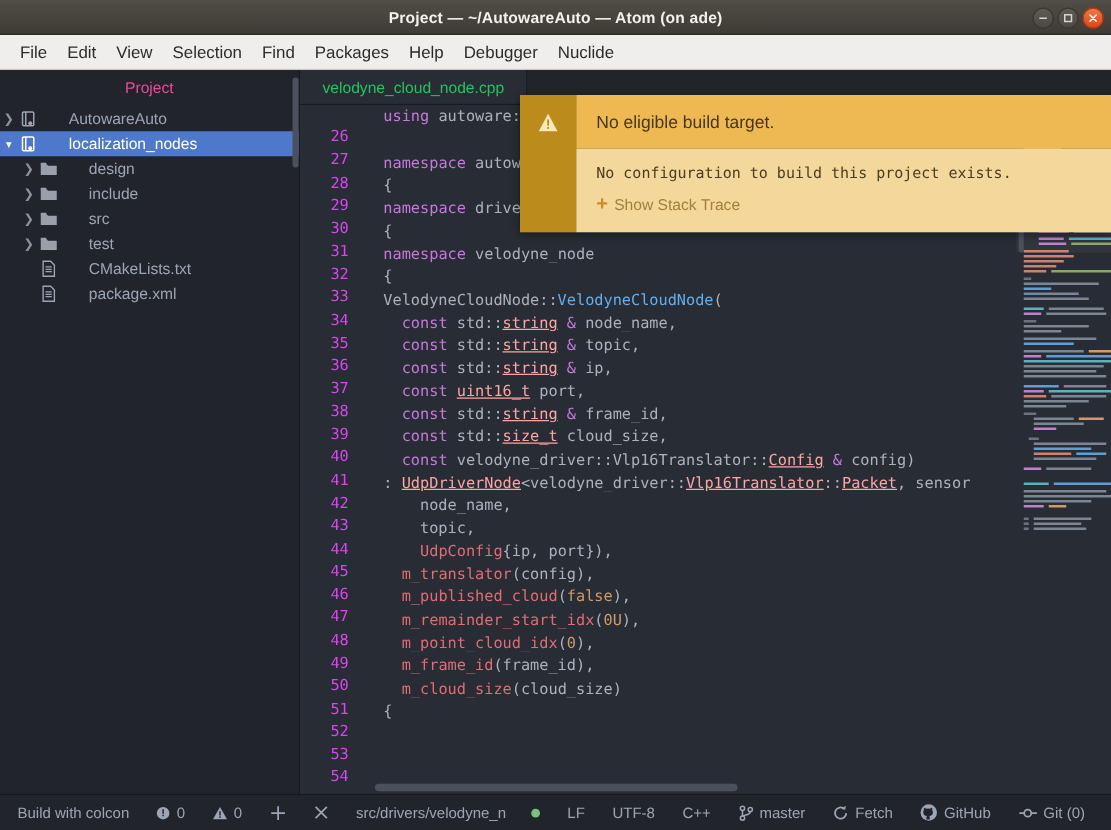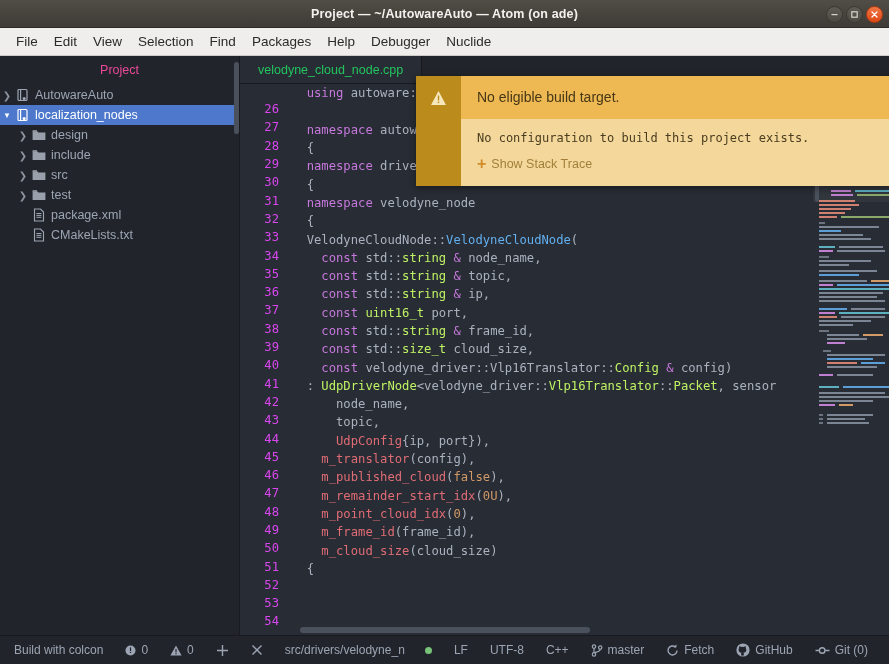--- a/index.html
+++ b/index.html
@@ -63,21 +63,21 @@
     display: flex; align-items: center; height: 20px;
     font-size: 12.5px; color: #9da5b4; white-space: nowrap;
     padding-right: 6px;
   }
   .tree-row.selected { background: #4d78cc; color: #fff; }
   .tree-row .arrow {
     width: 14px; flex: 0 0 14px; text-align: center; font-size: 9px; color: #8b929e;
   }
   .tree-row.selected .arrow { color: #fff; }
   .tree-row .ico { width: 18px; flex: 0 0 18px; display: flex; align-items: center; justify-content: center; }
-  .tree-row .lbl { padding-left: 3px; }
+  .tree-row .lbl { padding-left: 3px; margin-left: 20px; }
   .tree-row.selected .lbl { font-weight: normal; }
   .indent-1 { padding-left: 0px; }
   .indent-2 { padding-left: 16px; }
   .tree-scroll {
     position: absolute; right: 0px; top: 6px; width: 5px; height: 72px;
     background: #4b515c; border-radius: 3px;
   }
 
   
   .editor-pane { flex: 1 1 auto; display: flex; flex-direction: column; min-width: 0; position: relative; background: #282c34; }
@@ -103,21 +103,21 @@
     white-space: pre; color: #abb2bf;
   }
   .gutter {
     width: 52px; flex: 0 0 52px; text-align: right; padding-right: 13px;
     color: #d946ef; font-family: "DejaVu Sans Mono", monospace; font-size: 12.2px; margin-top: 32px;
   }
   .code-text { white-space: pre; overflow: hidden; }
 
   
   .k  { color: #c678dd; }       
-  .ty { color: #bef264; }       
+  .ty { color: #fca5a5; text-decoration: underline; }       
   .fn { color: #61afef; }       
   .mb { color: #e06c75; }       
   .nu { color: #d19a66; }       
   .op { color: #c678dd; }       
   .pl { color: #abb2bf; }       
 
   
   .minimap {
     width: 76px; flex: 0 0 76px; background: #282c34; position: relative; overflow: hidden;
     border-left: 0;
@@ -285,31 +285,31 @@
             <span class="lbl">test</span>
           </div>
           <div class="tree-row indent-2">
             <span class="arrow"></span>
             <span class="ico">
               <svg width="12" height="14" viewBox="0 0 12 14">
                 <path d="M1.5 1 h6 l3 3 v9 h-9 z" fill="none" stroke="currentColor" stroke-width="1.1"></path>
                 <path d="M3.4 5.5 h5 M3.4 7.4 h5 M3.4 9.3 h5" stroke="currentColor" stroke-width="1"></path>
               </svg>
             </span>
-            <span class="lbl">package.xml</span>
+            <span class="lbl">CMakeLists.txt</span>
           </div>
           <div class="tree-row indent-2">
             <span class="arrow"></span>
             <span class="ico">
               <svg width="12" height="14" viewBox="0 0 12 14">
                 <path d="M1.5 1 h6 l3 3 v9 h-9 z" fill="none" stroke="currentColor" stroke-width="1.1"></path>
                 <path d="M3.4 5.5 h5 M3.4 7.4 h5 M3.4 9.3 h5" stroke="currentColor" stroke-width="1"></path>
               </svg>
             </span>
-            <span class="lbl">CMakeLists.txt</span>
+            <span class="lbl">package.xml</span>
           </div>
         </div>
       <div class="tree-scroll"></div>
     </div>
 
     <div class="editor-pane">
 
       <div class="tabbar">
         <div class="tab">
           <span>velodyne_cloud_node.cpp</span>

